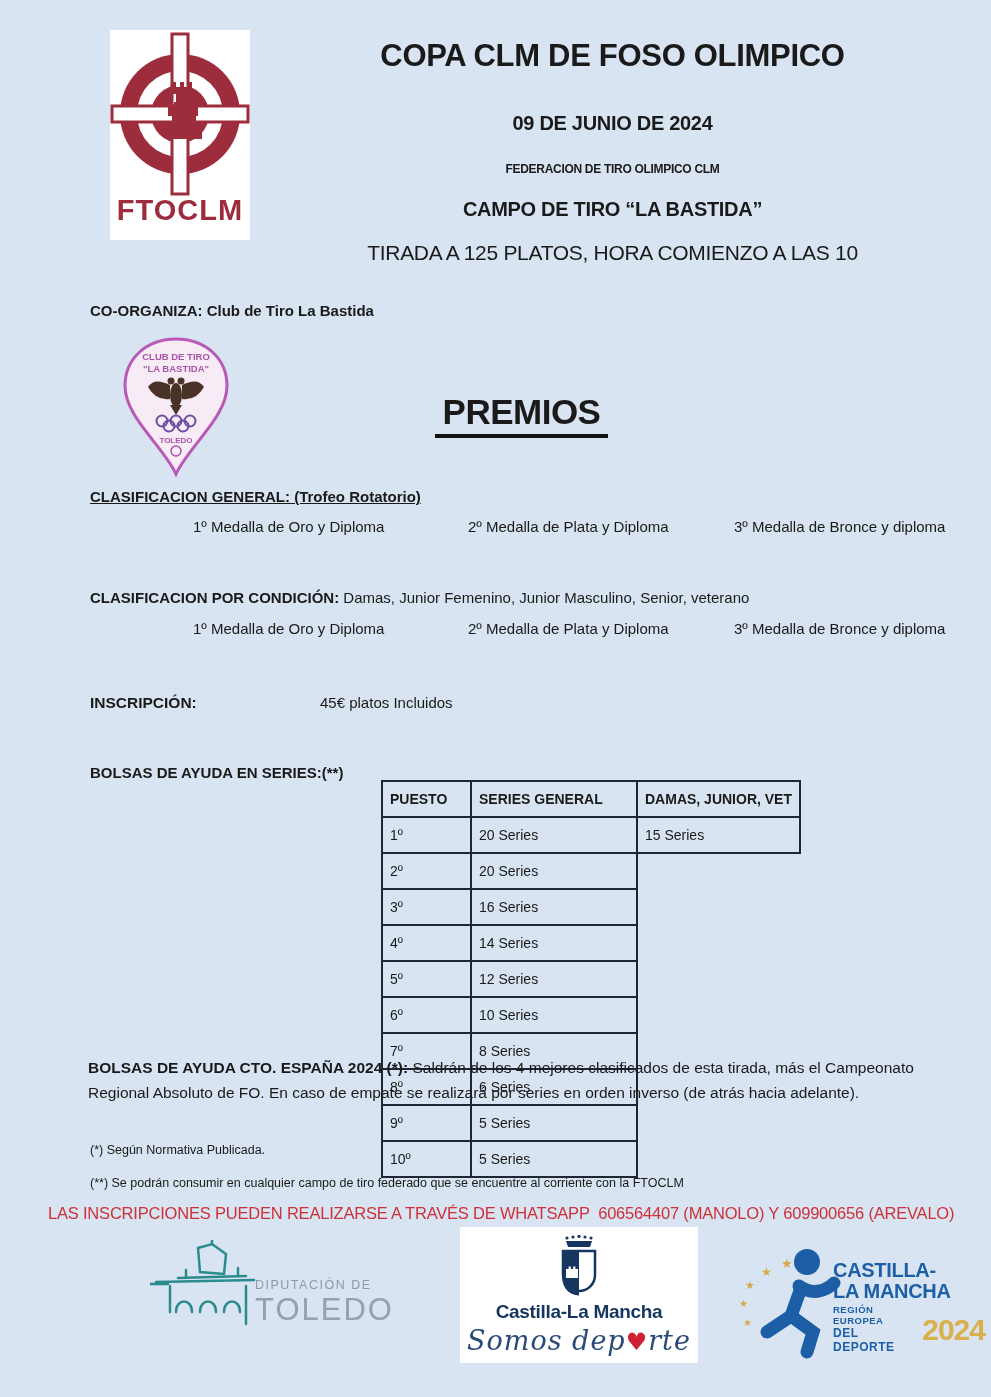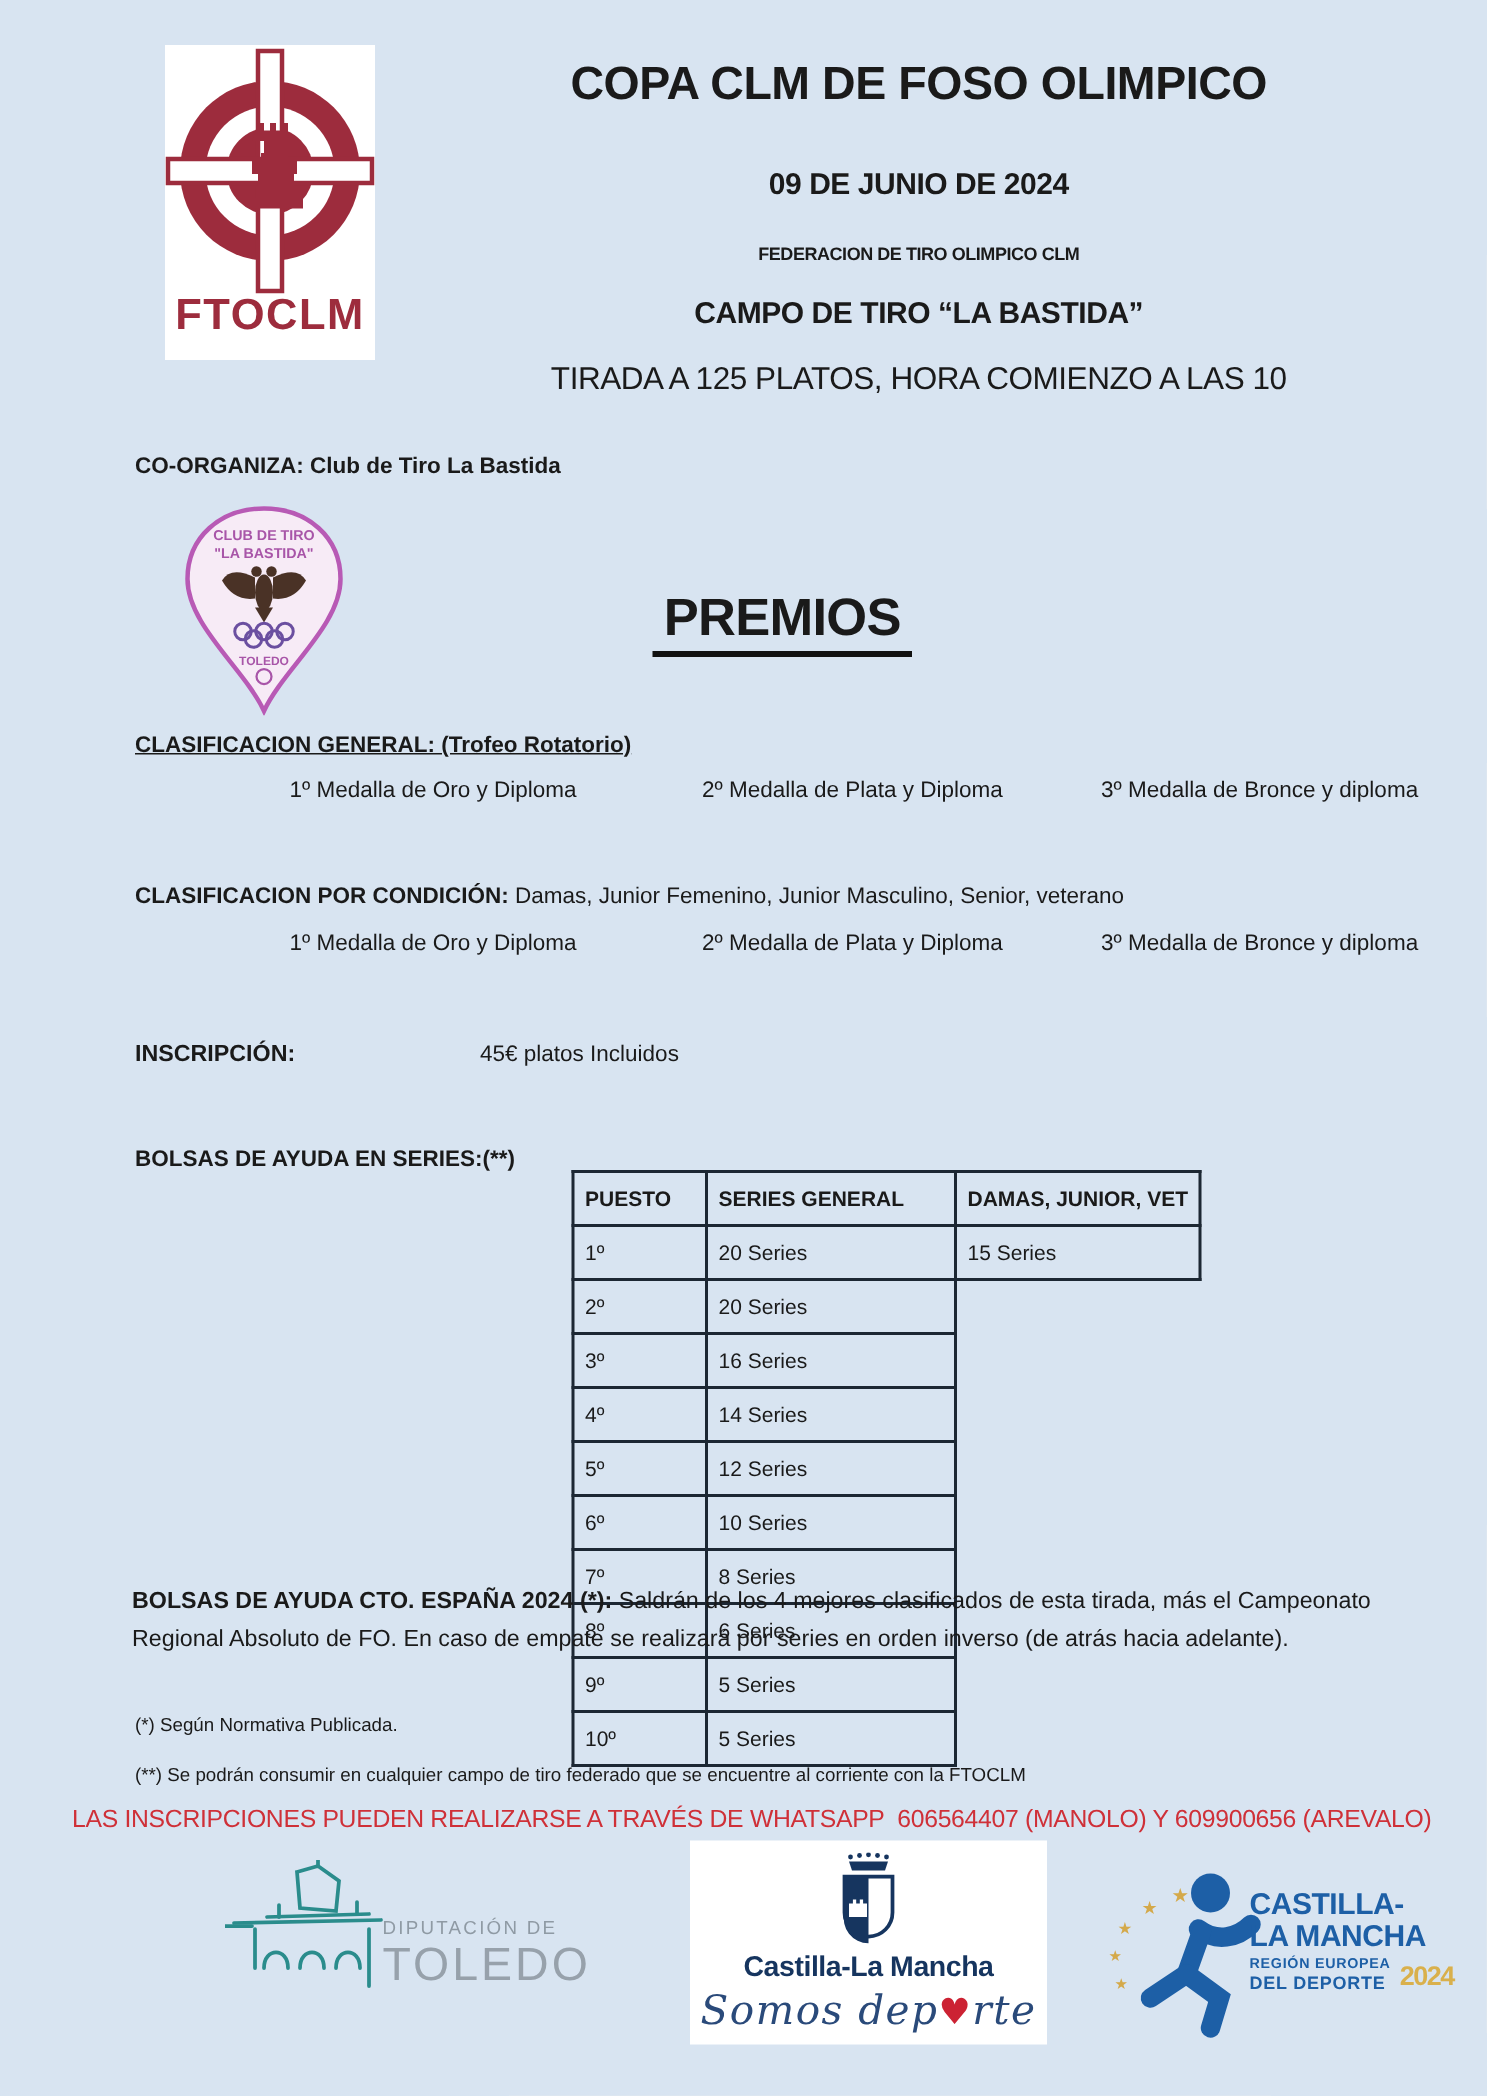--- a/index.html
+++ b/index.html
@@ -67,21 +67,21 @@
   .clm-script .heart { color:#cc2233; font-style:normal; font-size:24px; }
 
   .region { position:absolute; left:733px; top:1232px; width:252px; height:128px; }
   .region .star { position:absolute; color:#d4a94a; }
   .region-text { position:absolute; left:100px; top:28px; color:#1d5fa6; }
   .region-l1, .region-l2 { font-size:20px; font-weight:800; line-height:1.05; letter-spacing:-0.3px; }
   .region-sub { display:flex; align-items:center; margin-top:3px; }
   .region-small { line-height:1.15; }
   .region-l3 { font-size:9.5px; font-weight:800; letter-spacing:0.5px; }
   .region-l4 { font-size:12px; font-weight:800; letter-spacing:0.5px; }
-  .region-year { font-size:18px; font-weight:700; color:#d9b04c; margin-left:6px; letter-spacing:-1px; }
+  .region-year { font-size:30px; font-weight:700; color:#d9b04c; margin-left:6px; letter-spacing:-1px; }
 </style>
 </head>
 <body>
 
 <div class="page">
 
   <div class="ftoclm-box">
     <svg width="140" height="168" viewBox="0 0 140 168">
       <circle cx="70" cy="84" r="60" fill="#9d2c3d"></circle>
       <circle cx="70" cy="84" r="43" fill="#ffffff"></circle>

